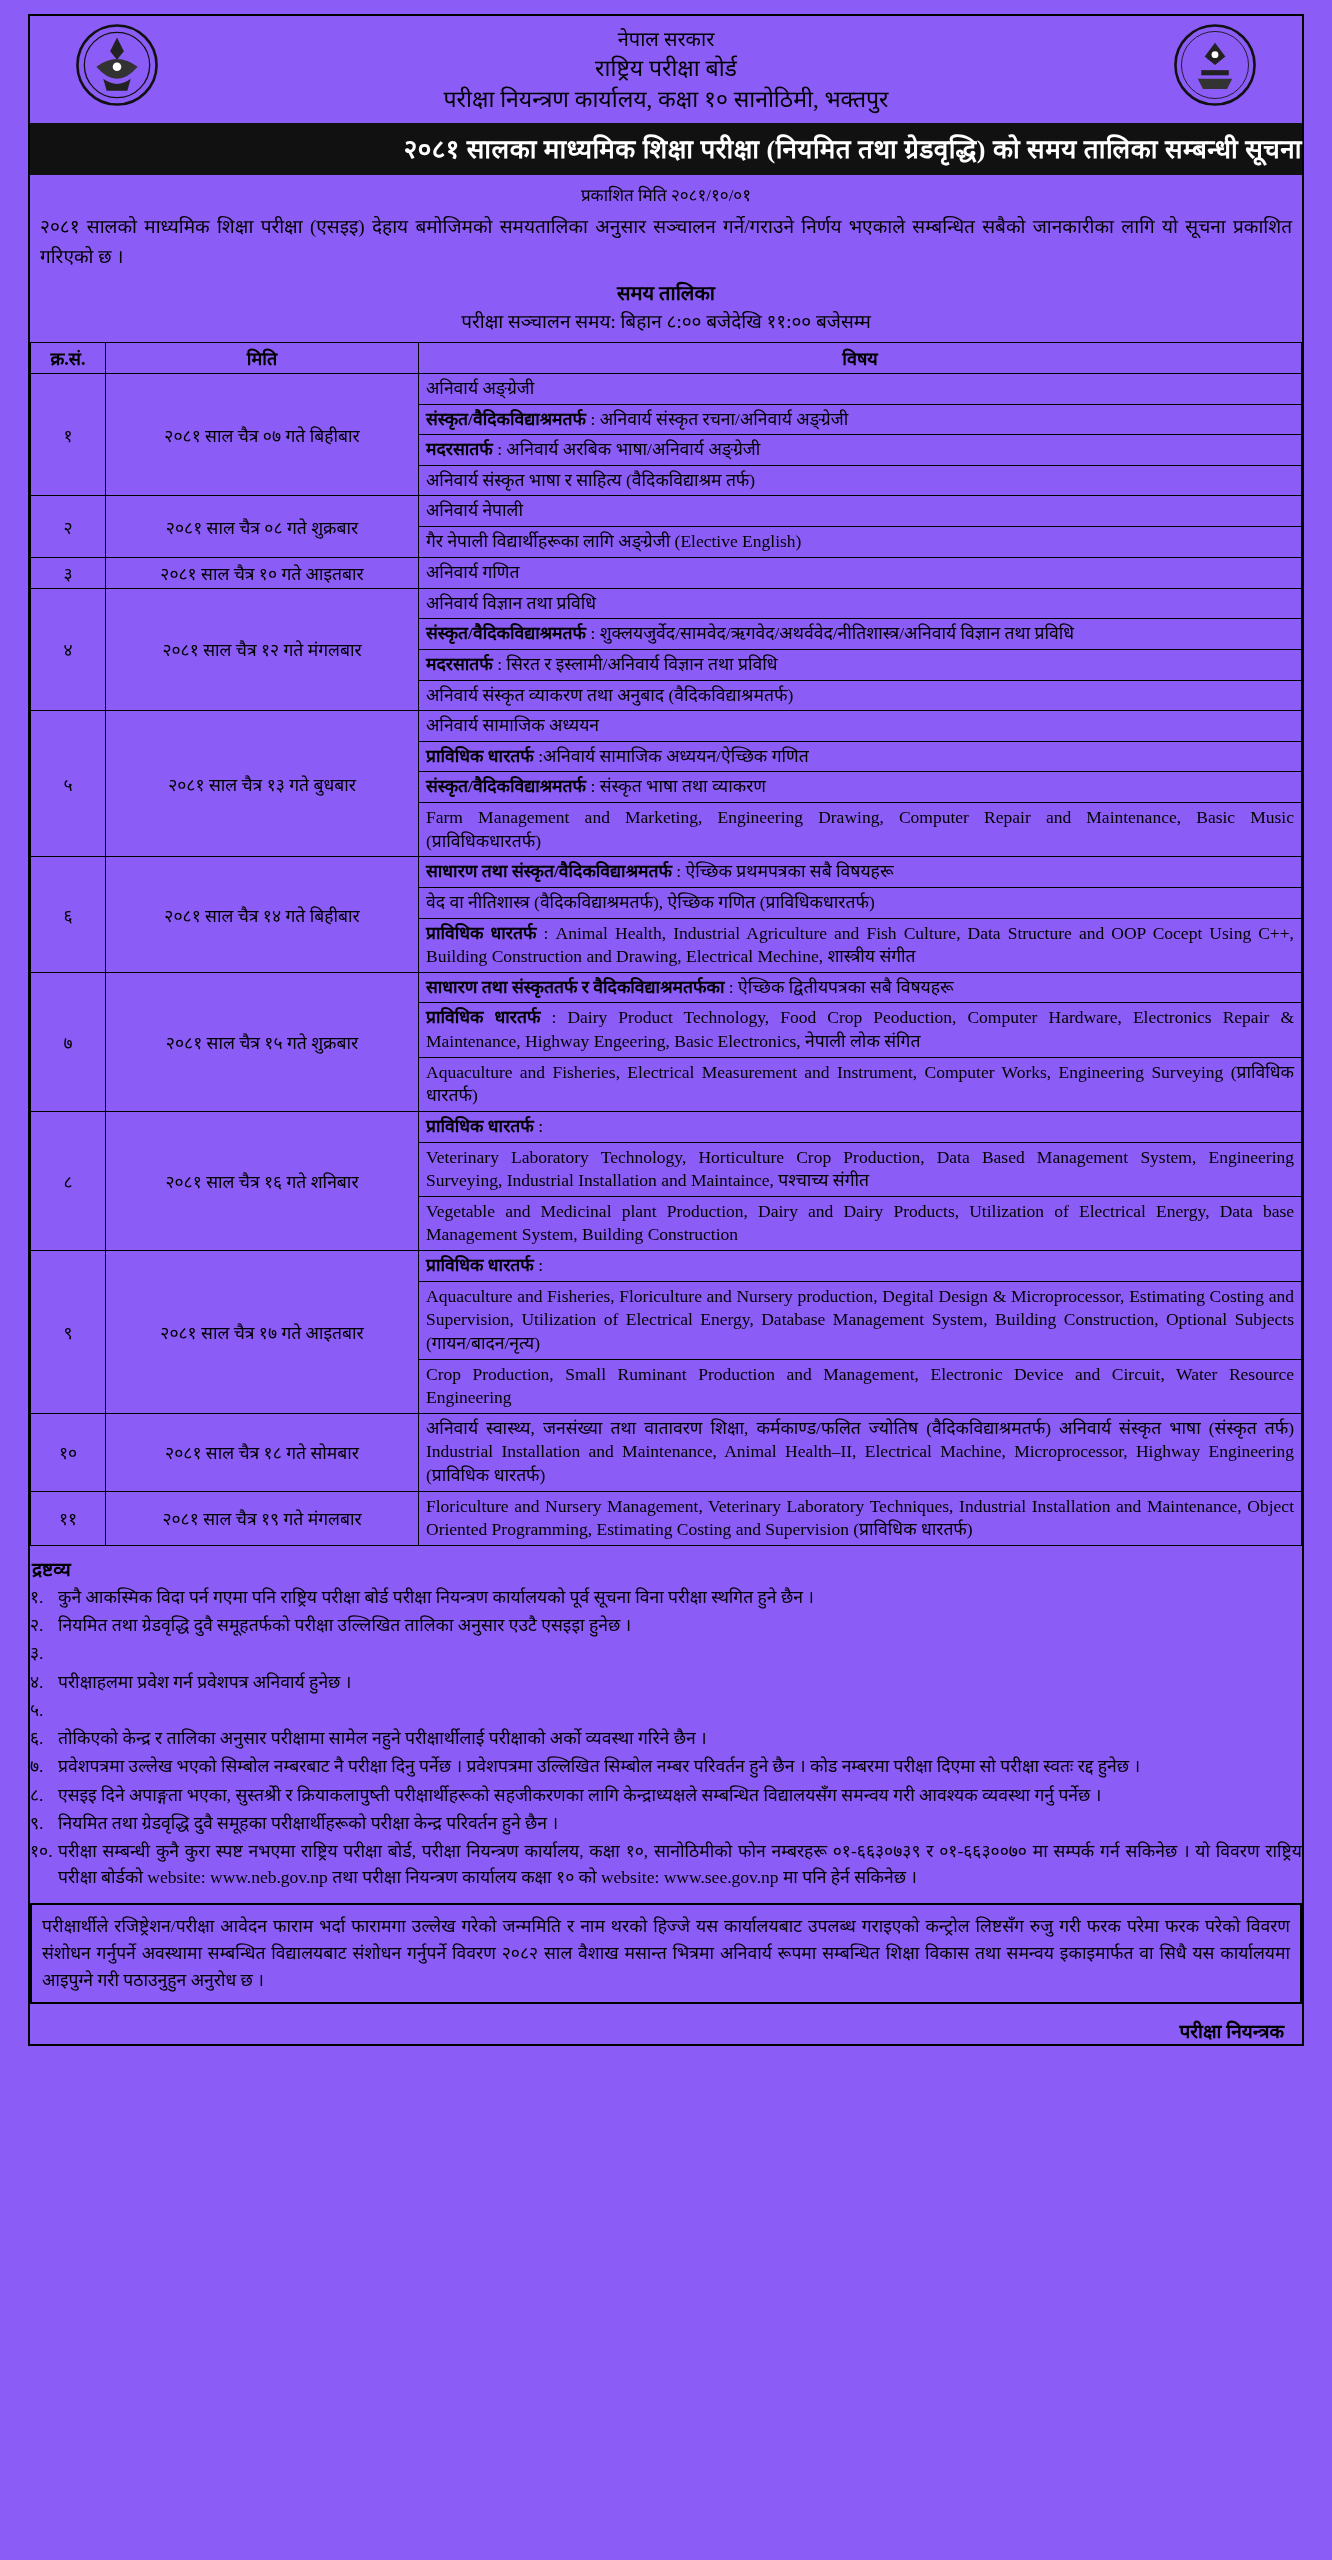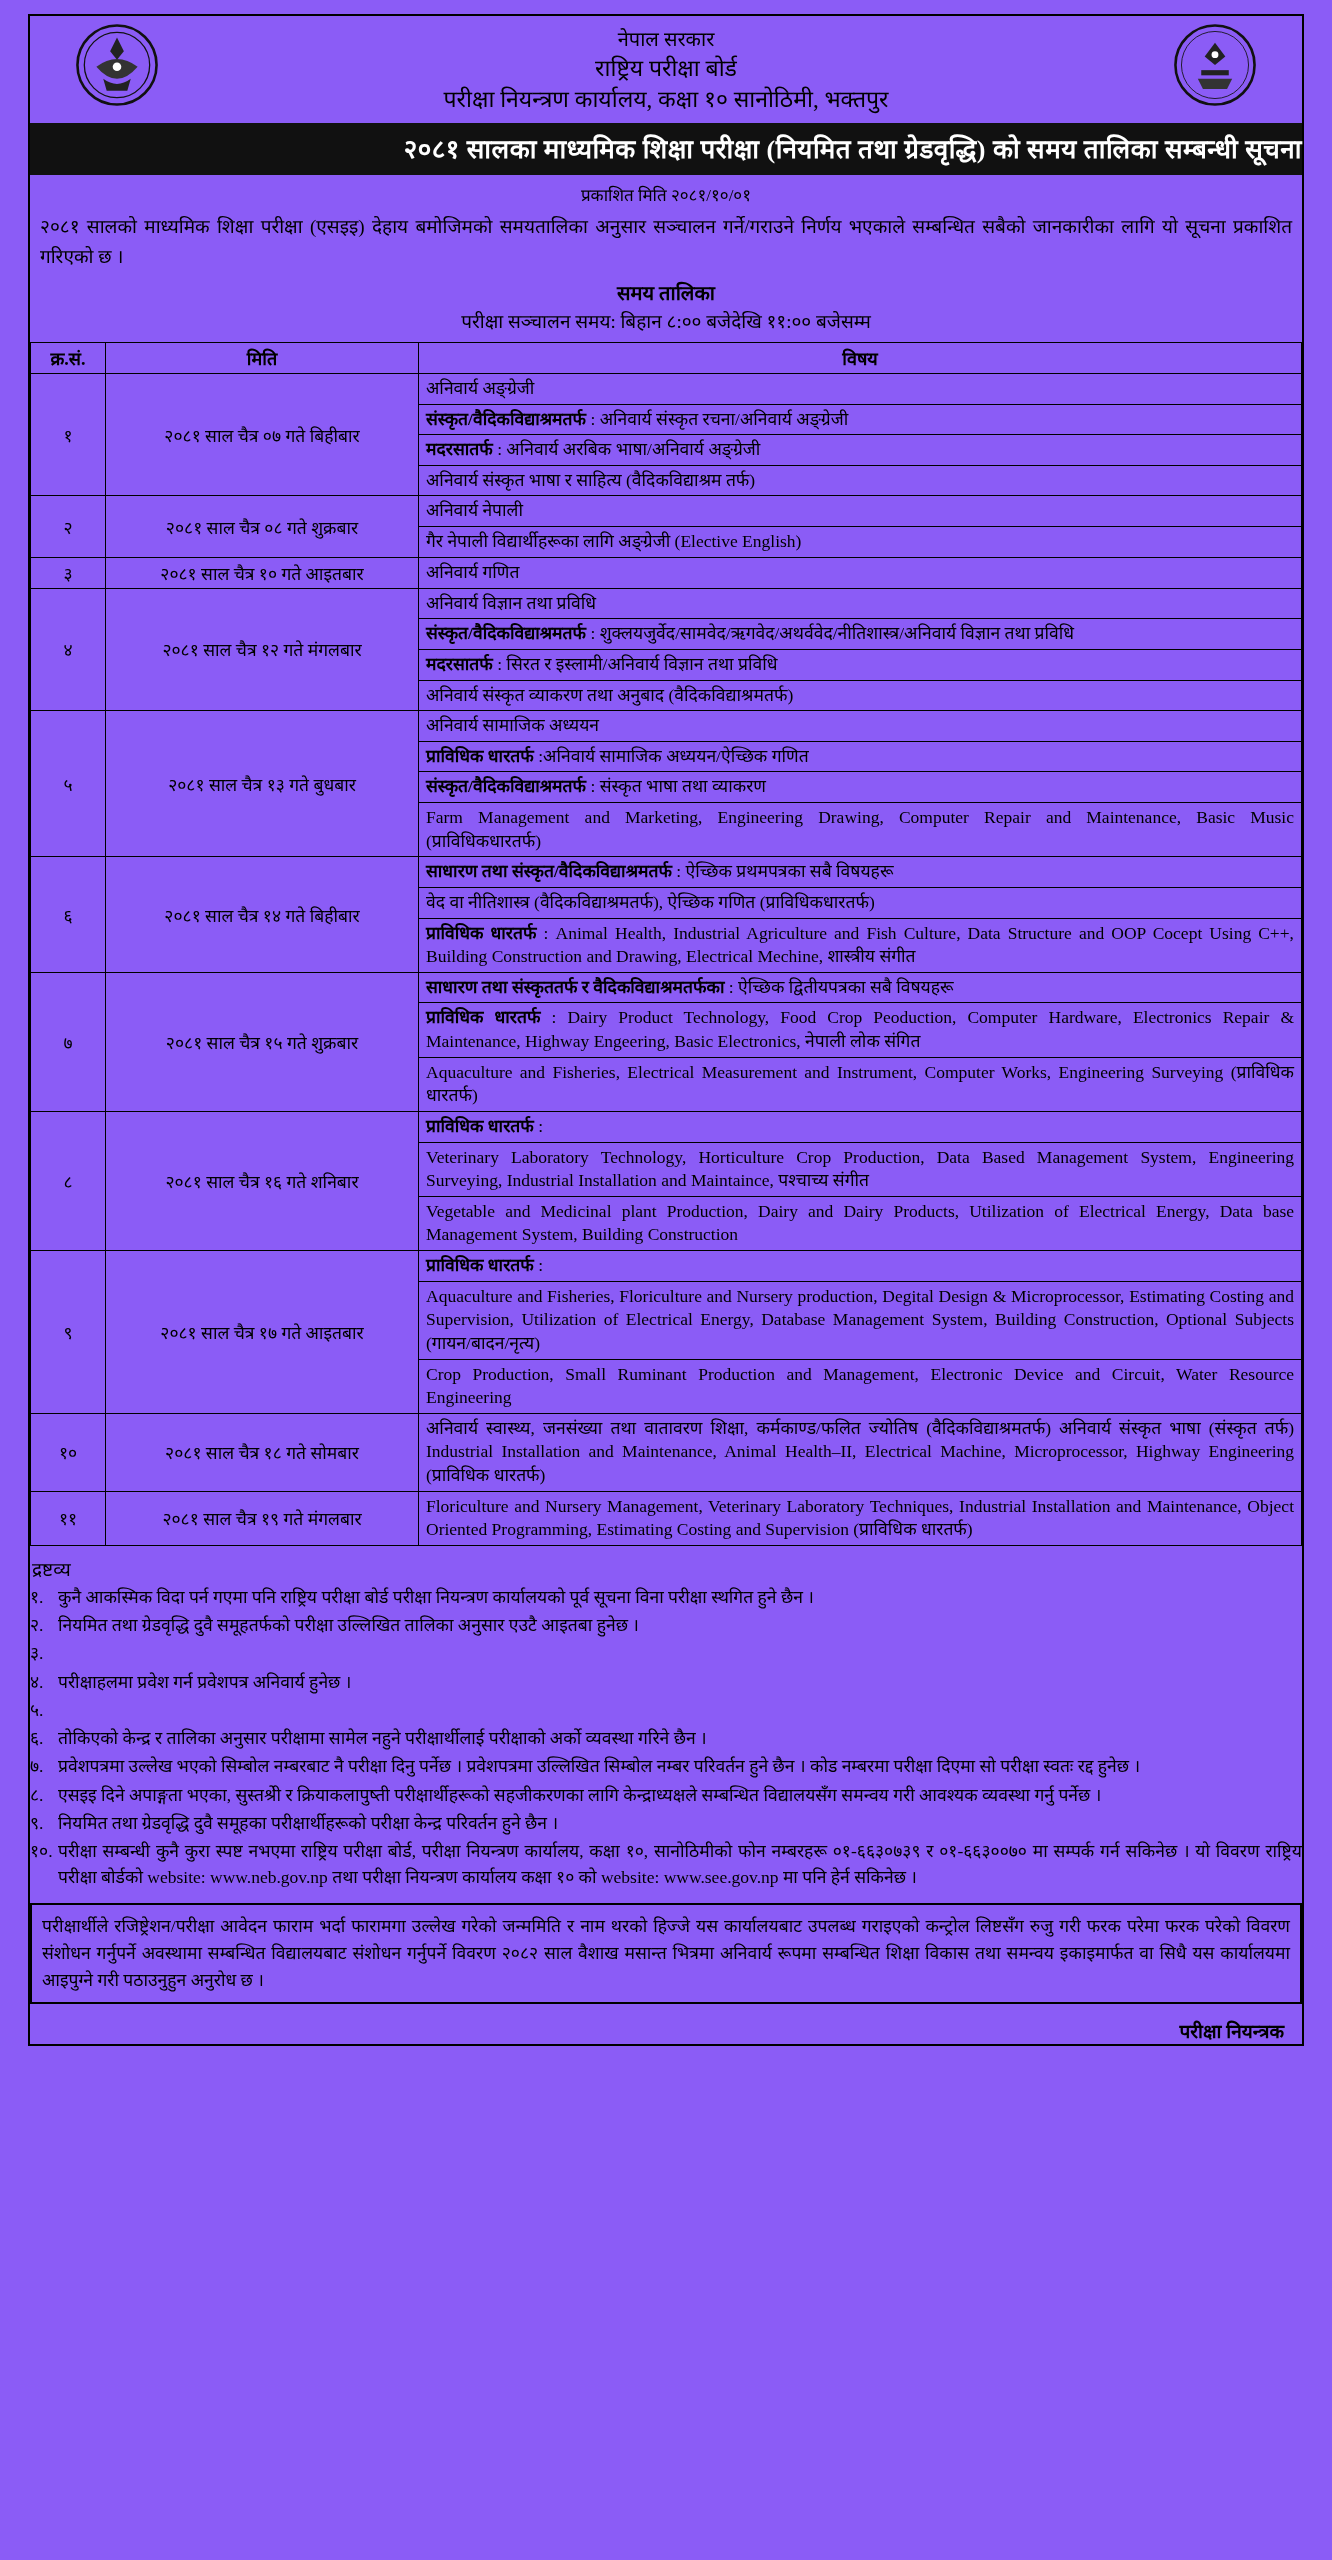--- a/index.html
+++ b/index.html
@@ -23,21 +23,21 @@
 
   table.tt{width:100%;border-collapse:collapse;table-layout:fixed;}
   table.tt th, table.tt td{border:1px solid #000;padding:3px 6px;vertical-align:middle;font-size:17.5px;}
   table.tt th{text-align:center;font-weight:bold;font-size:18px;}
   .col-sn{width:62px;text-align:center;}
   .col-date{width:300px;text-align:center;}
   .subj-cell{padding:0 !important;}
   .subj-line{border-bottom:1px solid #000;padding:3px 7px;line-height:1.35;text-align:justify;}
   .subj-line:last-child{border-bottom:none;}
 
-  .notes-title{font-size:19px;font-weight:normal;margin:10px 0 2px 2px;}
+  .notes-title{font-size:19px;font-weight:bold;margin:10px 0 2px 2px;}
   ol.notes{list-style:none;margin:0;padding:0;}
   ol.notes li{font-size:17.5px;line-height:1.5;margin-bottom:2px;display:flex;gap:6px;text-align:justify;}
   ol.notes li .num{min-width:22px;}
   .note-box{border:2px solid #000;padding:8px 10px;margin-top:12px;font-size:17.5px;line-height:1.55;text-align:justify;font-family:Liberation Serif, serif;}
   .sign{text-align:right;font-size:19px;font-weight:bold;margin-top:14px;padding-right:18px;}
 </style>
 </head>
 <body>
 
 <div class="page">
@@ -186,21 +186,21 @@
     </table>
 
     <div class="notes-title">द्रष्टव्य</div>
     <ol class="notes" id="notes-list">
         <li>
           <span class="num">१.</span>
           <span>कुनै आकस्मिक विदा पर्न गएमा पनि राष्ट्रिय परीक्षा बोर्ड परीक्षा नियन्त्रण कार्यालयको पूर्व सूचना विना परीक्षा स्थगित हुने छैन ।</span>
         </li>
         <li>
           <span class="num">२.</span>
-          <span>नियमित तथा ग्रेडवृद्धि दुवै समूहतर्फको परीक्षा उल्लिखित तालिका अनुसार एउटै आइतबा हुनेछ ।</span>
+          <span>नियमित तथा ग्रेडवृद्धि दुवै समूहतर्फको परीक्षा उल्लिखित तालिका अनुसार एउटै एसइइा हुनेछ ।</span>
         </li>
         <li>
           <span class="num">३.</span>
         </li>
         <li>
           <span class="num">४.</span>
           <span>परीक्षाहलमा प्रवेश गर्न प्रवेशपत्र अनिवार्य हुनेछ ।</span>
         </li>
         <li>
           <span class="num">५.</span>

